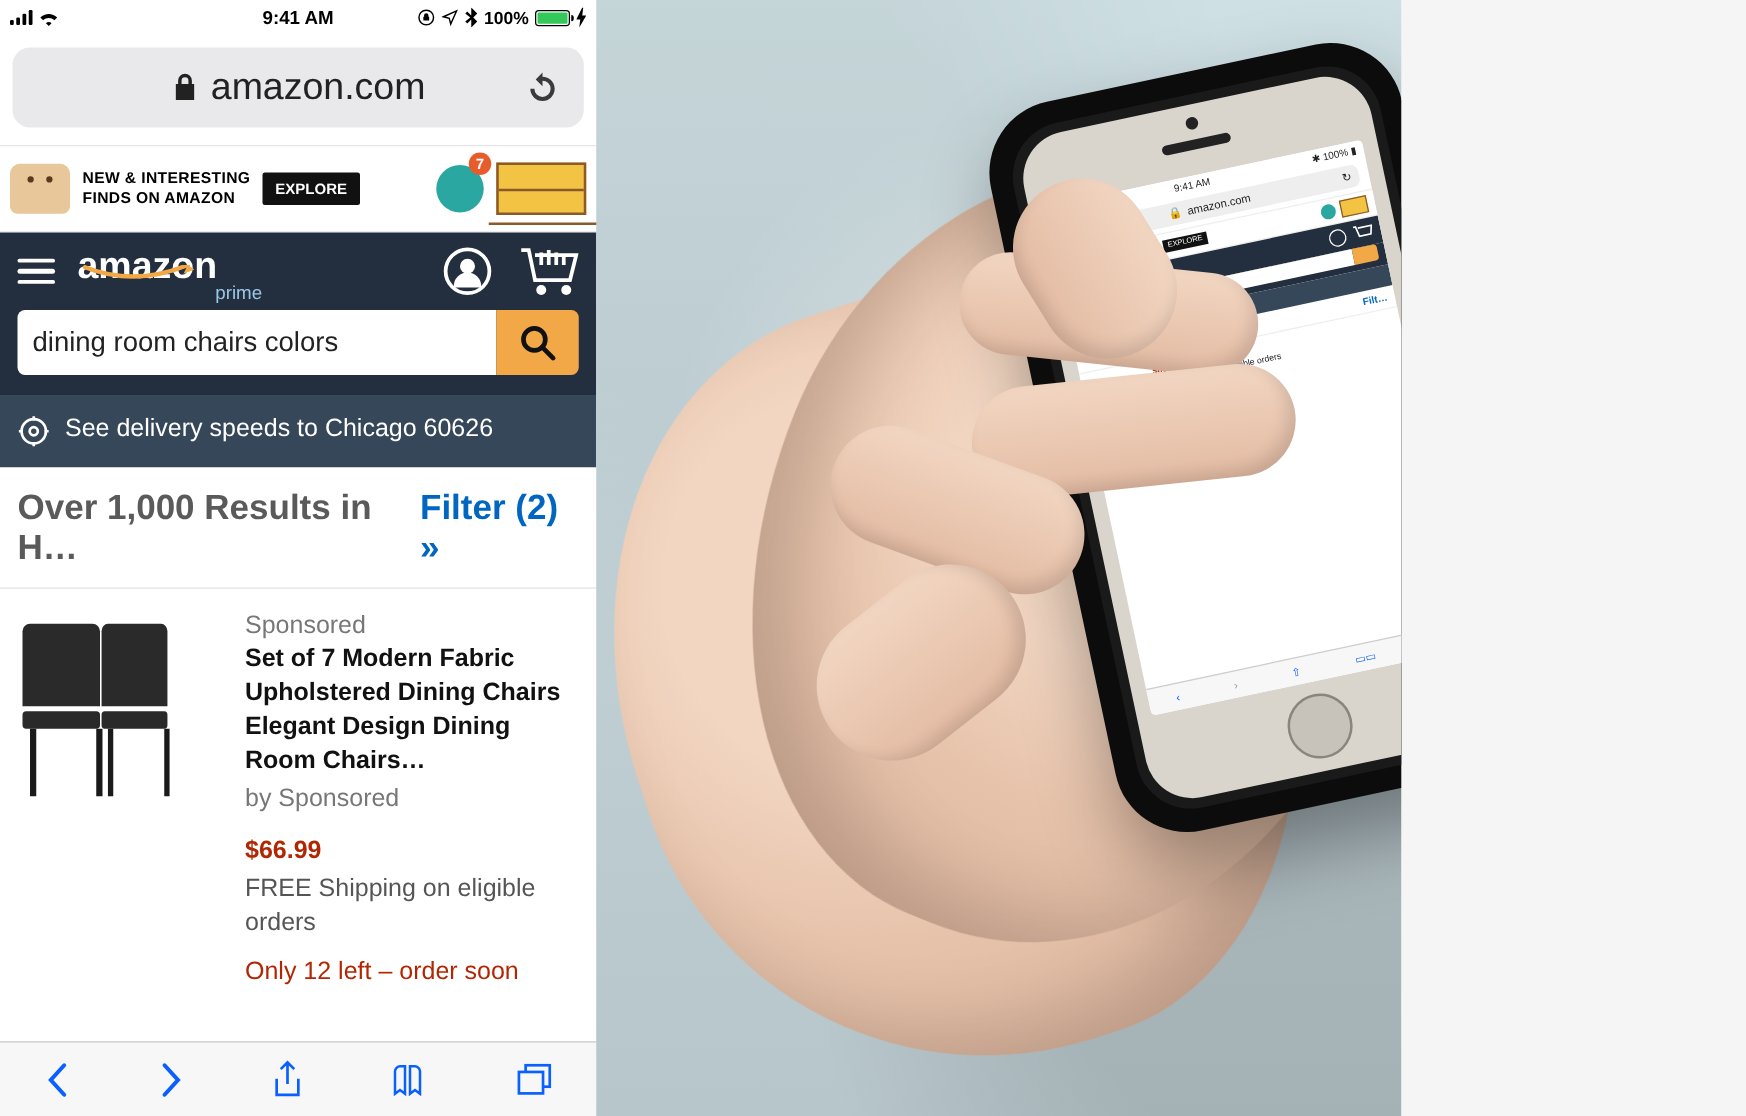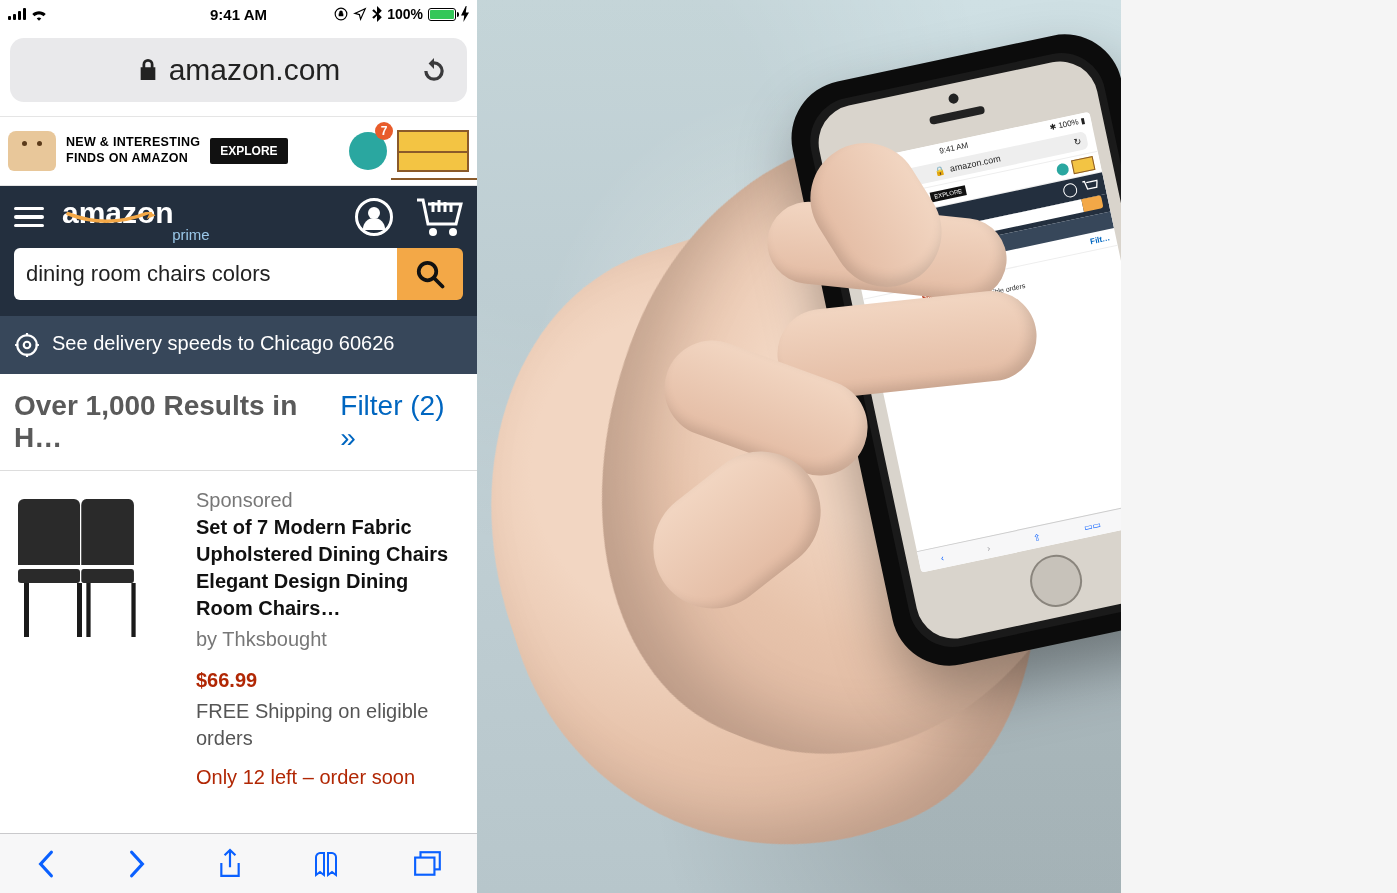--- a/index.html
+++ b/index.html
@@ -58,21 +58,21 @@
   .searchbox { flex:1; background:#fff; border-radius:6px 0 0 6px; display:flex; align-items:center; padding:0 12px; height:52px; font-size:22px; color:#222;}
   .searchbtn { width:66px; background:#f3a847; border-radius:0 6px 6px 0; display:flex; align-items:center; justify-content:center;}
 
   
   .delivery { background:#37475a; color:#fff; padding:16px 14px; display:flex; align-items:flex-start; gap:12px; font-size:20px;}
   .pin { width:26px; height:26px; }
 
   
   .results-head { background:#fff; padding:16px 14px; display:flex; justify-content:space-between; align-items:center; font-size:28px; border-bottom:1px solid #ddd;}
   .results-head .count { color:#5a5a5a; font-weight:700;}
-  .results-head .filter { color:#0066c0; font-weight:400;}
+  .results-head .filter { color:#0066c0; font-weight:700;}
 
   
   .card { display:flex; background:#fff; padding:16px 14px; gap:32px; }
   .thumb { width:150px; height:150px; position:relative; flex-shrink:0;}
   .chair { position:absolute; bottom:0; width:70px; }
   .chair.c1 { left:4px; } .chair.c2 { left:62px; transform:scaleX(.85);}
   .seat { width:62px; height:66px; background:#2a2a2a; border-radius:6px 6px 0 0;}
   .cush { width:62px; height:14px; background:#2a2a2a; margin-top:4px; border-radius:3px;}
   .legs { display:flex; justify-content:space-between; padding:0 6px;}
   .legs span{ width:5px; height:54px; background:#1a1a1a;}
@@ -286,21 +286,21 @@
             <div class="cush"></div>
             <div class="legs">
               <span></span>
               <span></span>
             </div>
           </div>
       </div>
       <div class="info">
         <div class="sponsored">Sponsored</div>
         <div class="title">Set of 7 Modern Fabric Upholstered Dining Chairs Elegant Design Dining Room Chairs…</div>
-        <div class="by">by Thksbought</div>
+        <div class="by">by Sponsored</div>
         <div class="price">$66.99</div>
         <div class="ship">FREE Shipping on eligible orders</div>
         <div class="stock">Only 12 left – order soon</div>
       </div>
     </div>
 
     <div class="safari-bar">
       <svg class="blue" width="22" height="30" viewBox="0 0 16 28">
           <path fill="none" stroke="currentColor" stroke-width="3" stroke-linecap="round" d="M13 3L3 14l10 11"></path>
         </svg>

